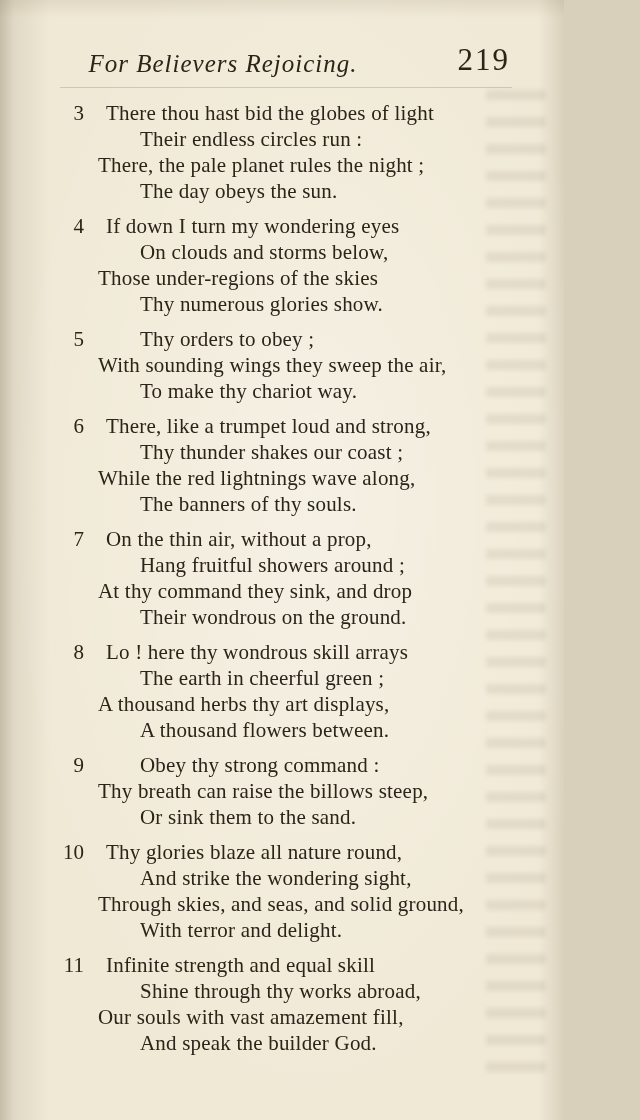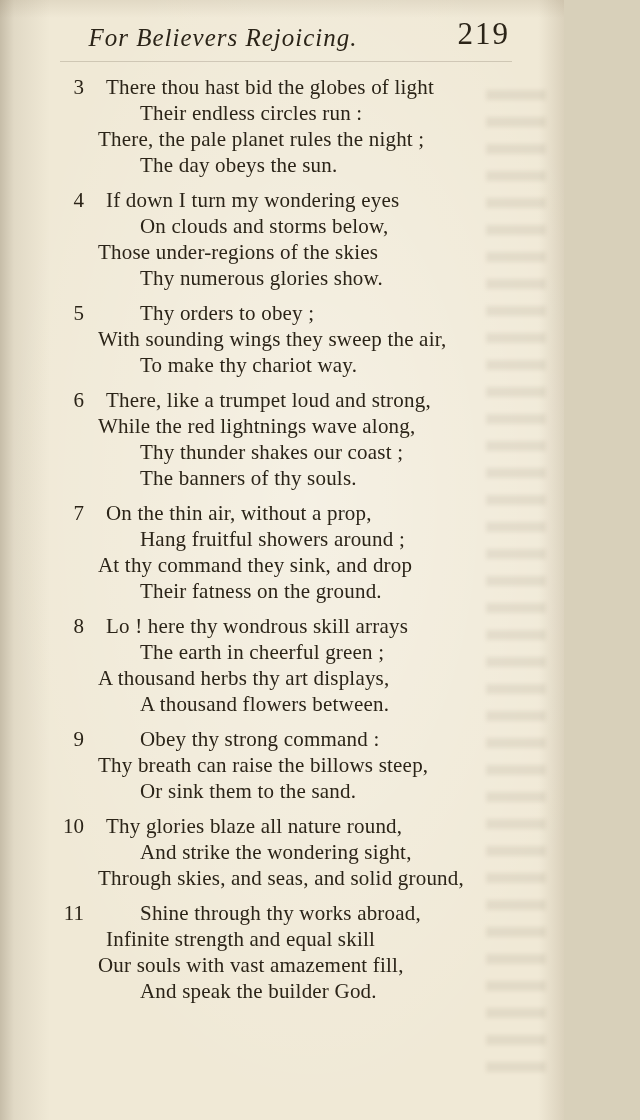--- a/index.html
+++ b/index.html
@@ -17,21 +17,21 @@
     position:relative;
     width:564px;height:1120px;
     background:
       radial-gradient(ellipse at 55% 45%, rgba(255,255,255,0.35), rgba(0,0,0,0) 70%),
       linear-gradient(to right, rgba(90,75,50,0.28) 0px, rgba(90,75,50,0.10) 14px, rgba(0,0,0,0) 50px),
       linear-gradient(to left, rgba(120,100,70,0.18) 0px, rgba(0,0,0,0) 26px),
       linear-gradient(to bottom, rgba(120,100,70,0.12) 0px, rgba(0,0,0,0) 18px),
       var(--paper);
     color:var(--ink);
     box-sizing:border-box;
-    padding:16px 52px 0 54px;
+    padding:42px 52px 0 54px;
   }
   
   .bleed{
     position:absolute;
     top:90px;right:18px;width:60px;bottom:40px;
     background:repeating-linear-gradient(
       to bottom,
       rgba(110,95,70,0.10) 0px,
       rgba(110,95,70,0.10) 10px,
       rgba(0,0,0,0) 10px,
@@ -132,32 +132,32 @@
         <div class="stanza-lines">
           <div class="line line-1">Thy orders to obey ;</div>
           <div class="line line-2">With sounding wings they sweep the air,</div>
           <div class="line line-3">To make thy chariot way.</div>
         </div>
       </div>
       <div class="stanza">
         <div class="stanza-number">6</div>
         <div class="stanza-lines">
           <div class="line line-0">There, like a trumpet loud and strong,</div>
+          <div class="line line-1">Thy thunder shakes our coast ;</div>
           <div class="line line-2">While the red lightnings wave along,</div>
-          <div class="line line-1">Thy thunder shakes our coast ;</div>
           <div class="line line-3">The banners of thy souls.</div>
         </div>
       </div>
       <div class="stanza">
         <div class="stanza-number">7</div>
         <div class="stanza-lines">
           <div class="line line-0">On the thin air, without a prop,</div>
           <div class="line line-1">Hang fruitful showers around ;</div>
           <div class="line line-2">At thy command they sink, and drop</div>
-          <div class="line line-3">Their fatness on the ground.</div>
+          <div class="line line-3">Their wondrous on the ground.</div>
         </div>
       </div>
       <div class="stanza">
         <div class="stanza-number">8</div>
         <div class="stanza-lines">
           <div class="line line-0">Lo ! here thy wondrous skill arrays</div>
           <div class="line line-1">The earth in cheerful green ;</div>
           <div class="line line-2">A thousand herbs thy art displays,</div>
           <div class="line line-3">A thousand flowers between.</div>
         </div>
@@ -169,25 +169,26 @@
           <div class="line line-2">Thy breath can raise the billows steep,</div>
           <div class="line line-3">Or sink them to the sand.</div>
         </div>
       </div>
       <div class="stanza">
         <div class="stanza-number">10</div>
         <div class="stanza-lines">
           <div class="line line-0">Thy glories blaze all nature round,</div>
           <div class="line line-1">And strike the wondering sight,</div>
           <div class="line line-2">Through skies, and seas, and solid ground,</div>
+          <div class="line line-3">With terror and delight.</div>
         </div>
       </div>
       <div class="stanza">
         <div class="stanza-number">11</div>
         <div class="stanza-lines">
+          <div class="line line-0">Infinite strength and equal skill</div>
           <div class="line line-1">Shine through thy works abroad,</div>
-          <div class="line line-0">Infinite strength and equal skill</div>
           <div class="line line-2">Our souls with vast amazement fill,</div>
           <div class="line line-3">And speak the builder God.</div>
         </div>
       </div>
     </div>
 </div>
 
 </body></html>

